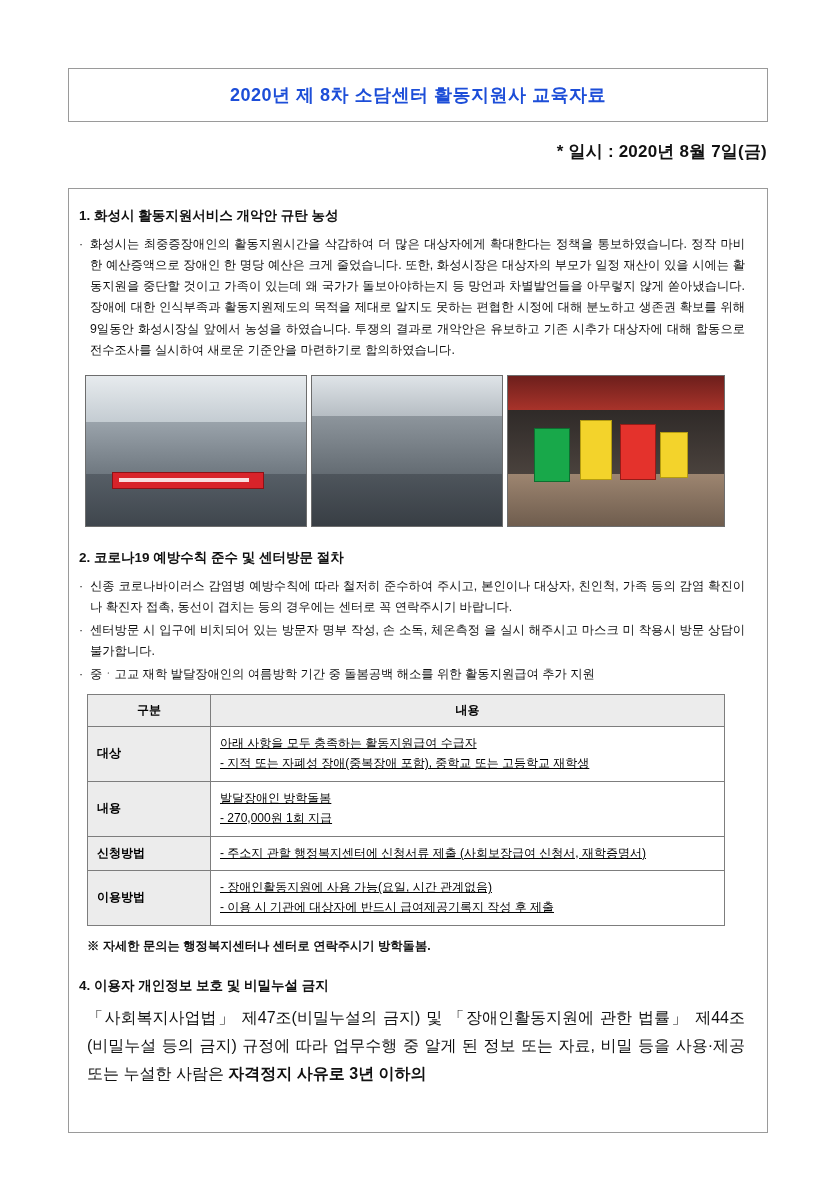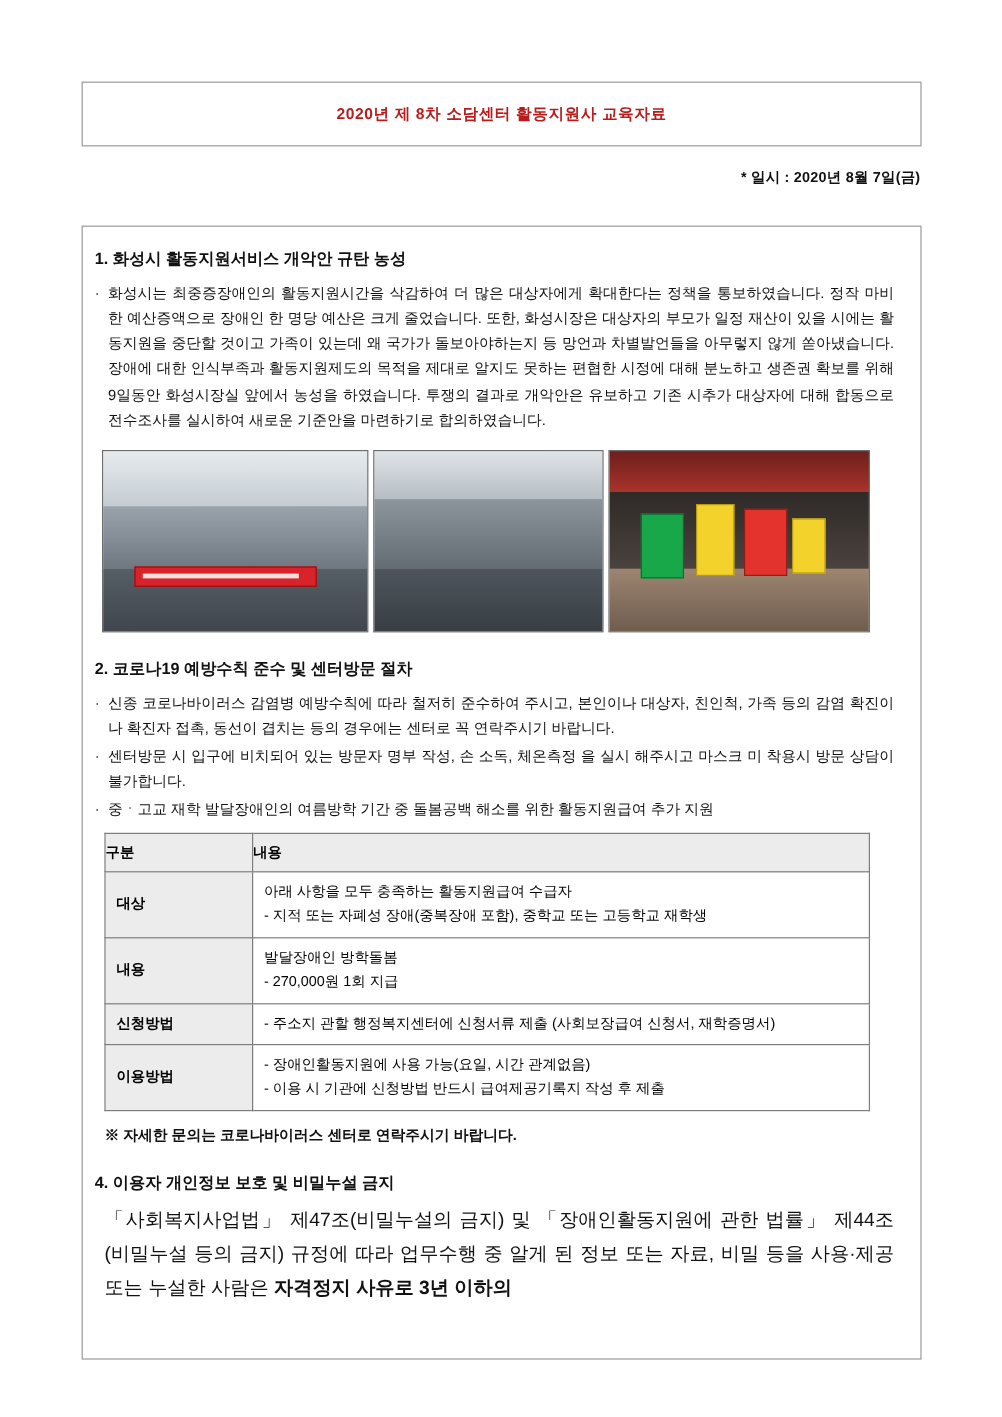--- a/index.html
+++ b/index.html
@@ -26,30 +26,30 @@
     top: 68px;
     width: 700px;
     height: 54px;
     border: 1px solid #9a9a9a;
     display: flex;
     align-items: center;
     justify-content: center;
     box-sizing: border-box;
   }
   .title-text {
-    font-size: 13px;
+    font-size: 18px;
     font-weight: bold;
     letter-spacing: 0.5px;
-    color: #b91c1c;
+    color: #1d4ed8;
   }
   .date-line {
     position: absolute;
     right: 68px;
     top: 140px;
-    font-size: 12px;
+    font-size: 17px;
     font-weight: bold;
     color: #111;
     letter-spacing: 0.2px;
   }
   .body-box {
     position: absolute;
     left: 68px;
     top: 188px;
     width: 700px;
     height: 945px;
@@ -133,31 +133,32 @@
   }
   .tbl th, .tbl td {
     border: 1px solid #7d7d7d;
     padding: 7px 9px;
     vertical-align: middle;
     line-height: 1.65;
   }
   .tbl th {
     background: #ececec;
     font-weight: bold;
-    text-align: left;
+    text-align: center;
     padding: 6px 0;
   }
   .tbl td.label {
     width: 104px;
     text-align: left;
     font-weight: bold;
     background: #ececec;
   }
   .tbl td.content {
     text-align: left;
+    text-decoration: underline;
   }
   .tbl td.content div { white-space: nowrap; }
   .note {
     margin: 12px 0 0 8px;
     font-size: 12.3px;
     font-weight: bold;
     color: #111;
   }
   .para {
     font-size: 16px;
@@ -248,25 +249,25 @@
       <tr>
         <td class="label">신청방법</td>
         <td class="content">
           <div>- 주소지 관할 행정복지센터에 신청서류 제출 (사회보장급여 신청서, 재학증명서)</div>
         </td>
       </tr>
       <tr>
         <td class="label">이용방법</td>
         <td class="content">
           <div>- 장애인활동지원에 사용 가능(요일, 시간 관계없음)</div>
-          <div>- 이용 시 기관에 신청방법 반드시 급여제공기록지 작성 후 제출</div>
+          <div>- 이용 시 기관에 대상자에 반드시 급여제공기록지 작성 후 제출</div>
         </td>
       </tr>
     </tbody>
       </table>
 
-    <div class="note">※ 자세한 문의는 코로나바이러스 센터로 연락주시기 바랍니다.</div>
+    <div class="note">※ 자세한 문의는 행정복지센터나 센터로 연락주시기 방학돌봄.</div>
 
     <div class="sec-title spaced">4. 이용자 개인정보 보호 및 비밀누설 금지</div>
     <div class="para"><span>「사회복지사업법」 제47조(비밀누설의 금지) 및 「장애인활동지원에 관한 법률」 제44조(비밀누설 등의 금지) 규정에 따라 업무수행 중 알게 된 정보 또는 자료, 비밀 등을 사용·제공 또는 누설한 사람은 </span><span class="bold">자격정지 사유로 3년 이하의</span></div>
 
   </div>
 </div>
 
 </body></html>

